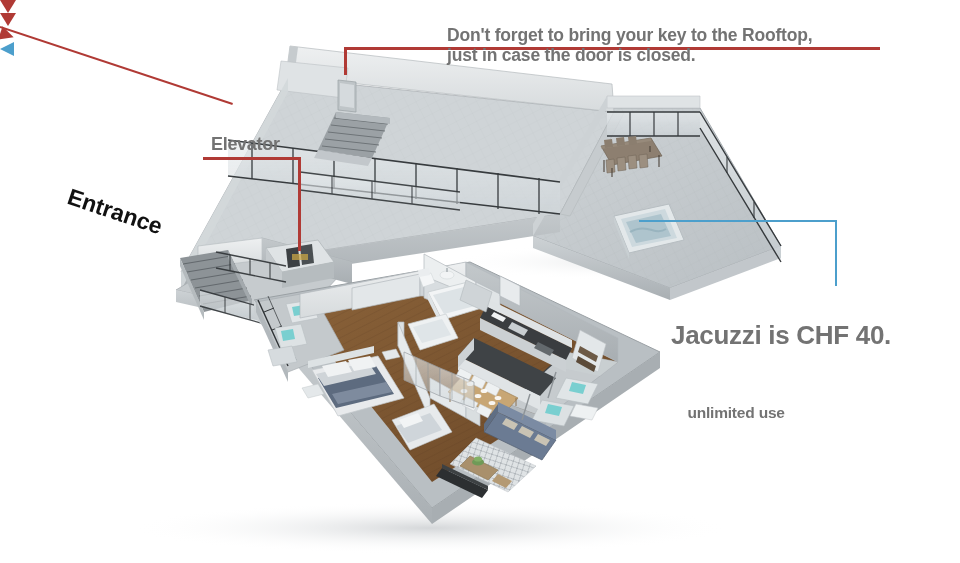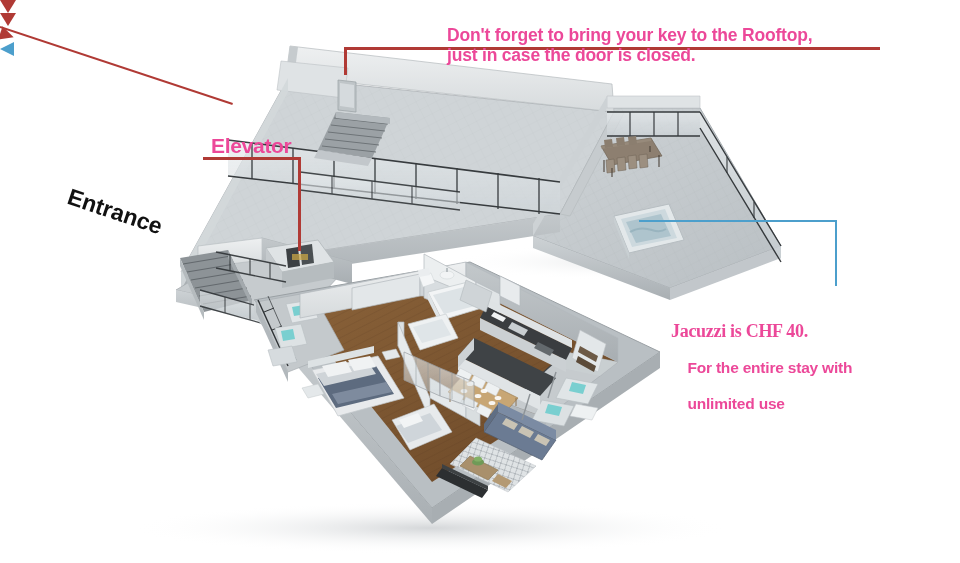--- a/index.html
+++ b/index.html
@@ -5,28 +5,28 @@
   html,body{margin:0;padding:0;}
   body{
     width:960px;height:563px;background:#ffffff;position:relative;overflow:hidden;
     font-family:"Liberation Sans",sans-serif;
   }
   #stage{position:absolute;inset:0;}
   .abs{position:absolute;}
 
   
   .note{
-    position:absolute;font-weight:bold;color:#ec4899;letter-spacing:-0.2px;
+    position:absolute;font-weight:bold;color:#737373;letter-spacing:-0.2px;
     line-height:1.12;white-space:pre;
   }
   #rooftop-note{left:447px;top:26px;font-size:17.5px;}
   #jacuzzi-note{left:671px;top:285px;font-size:15.5px;line-height:1.15;}
-  #jacuzzi-note .big{font-size:18px;display:block;letter-spacing:-0.3px;font-family:Liberation Serif, serif;}
+  #jacuzzi-note .big{font-size:26px;display:block;letter-spacing:-0.3px;}
   #jacuzzi-note .sp{letter-spacing:1.6px;display:block;}
-  #elevator-label{left:211px;top:134px;font-size:21px;letter-spacing:-0.3px;}
+  #elevator-label{left:211px;top:134px;font-size:18px;letter-spacing:-0.3px;}
   #entrance-wrap{left:62px;top:182px;width:200px;height:60px;}
   #entrance-label{
     font-size:23px;font-weight:bold;color:#111;
     transform:rotate(18.5deg);transform-origin:0 100%;
     position:absolute;left:2px;top:0px;white-space:nowrap;
   }
 
   
   .lead{position:absolute;background:#b03a35;}
   #rooftop-underline{left:437px;top:47px;width:443px;height:2.5px;}
@@ -498,17 +498,17 @@
     <div id="entrance-label">Entrance</div>
   </div>
   <div id="ent-line"></div>
   <div id="ent-head"></div>
 
   <div class="cyan" id="jac-stem"></div>
   <div class="cyan" id="jac-horiz"></div>
   <div id="jac-head"></div>
   <div class="note" id="jacuzzi-note">
     <span class="big">Jacuzzi is CHF 40.</span>
-    <span>For the entire stay with</span><br>
+    <br>
     <span>unlimited use</span>
   </div>
 
 </div>
 
 </body></html>

